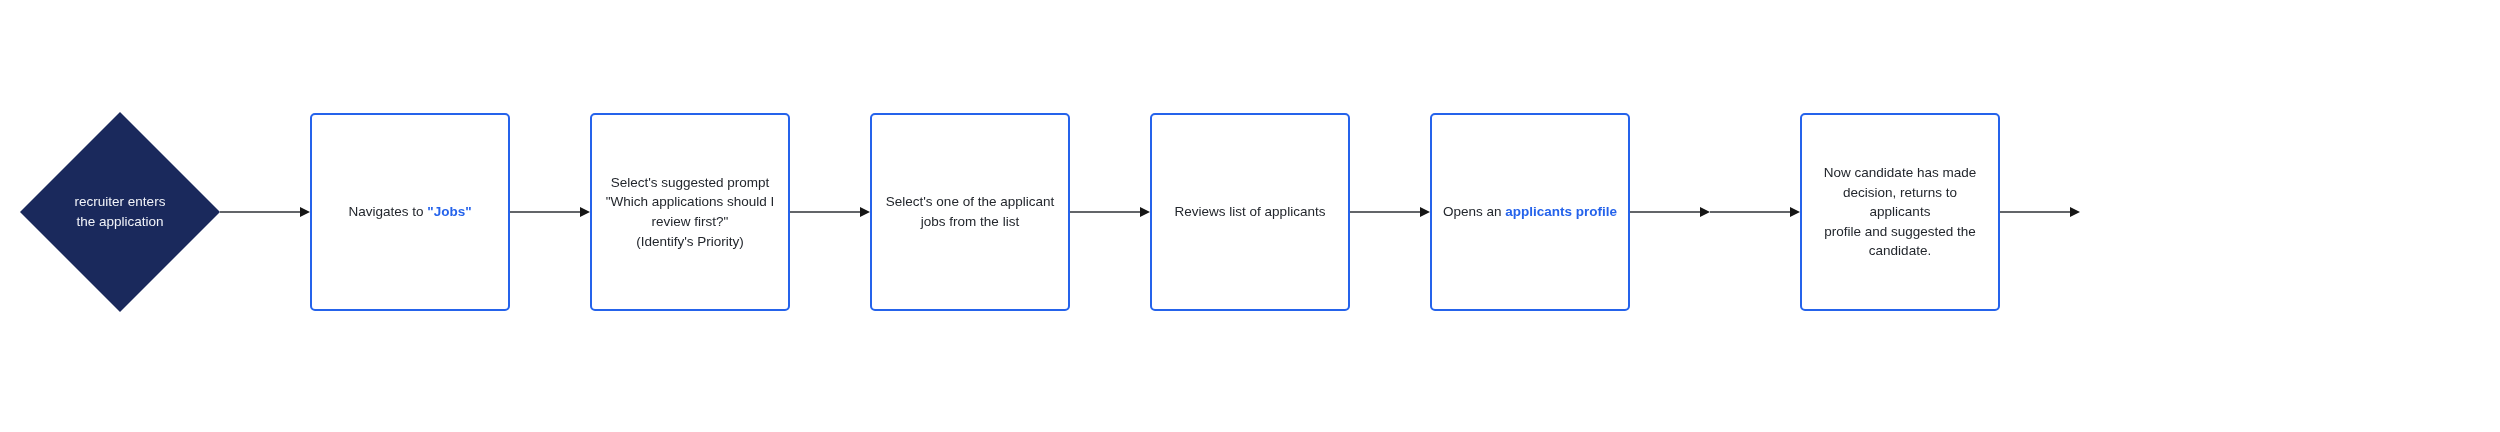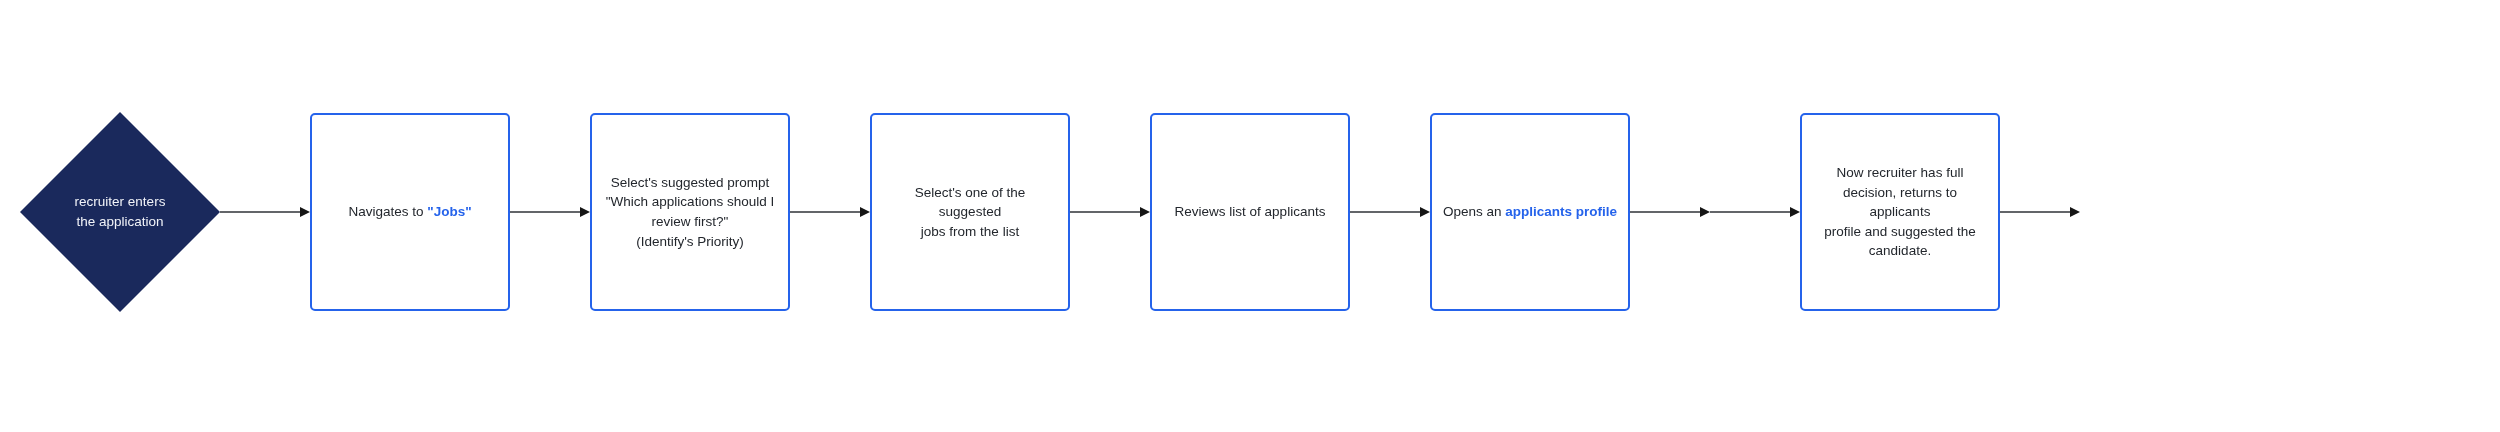--- a/index.html
+++ b/index.html
@@ -134,21 +134,21 @@
       </div>
     </div>
 
     <div class="arrow">
       <div class="shaft"></div>
       <div class="head"></div>
     </div>
 
     <div class="box">
       <div class="box-label">
-        <div>Select's one of the suggested</div>
+        <div>Select's one of the applicant</div>
         <div>jobs from the list</div>
       </div>
     </div>
 
     <div class="arrow">
       <div class="shaft"></div>
       <div class="head"></div>
     </div>
 
     <div class="box">
@@ -174,21 +174,21 @@
     </div>
 
 
     <div class="arrow w90">
       <div class="shaft"></div>
       <div class="head"></div>
     </div>
 
     <div class="box">
       <div class="box-label">
-        <div>Now recruiter has full</div>
+        <div>Now candidate has made</div>
         <div>decision, returns to applicants</div>
         <div>profile and suggested the</div>
         <div>candidate.</div>
       </div>
     </div>
 
     <div class="arrow">
       <div class="shaft"></div>
       <div class="head"></div>
     </div>

